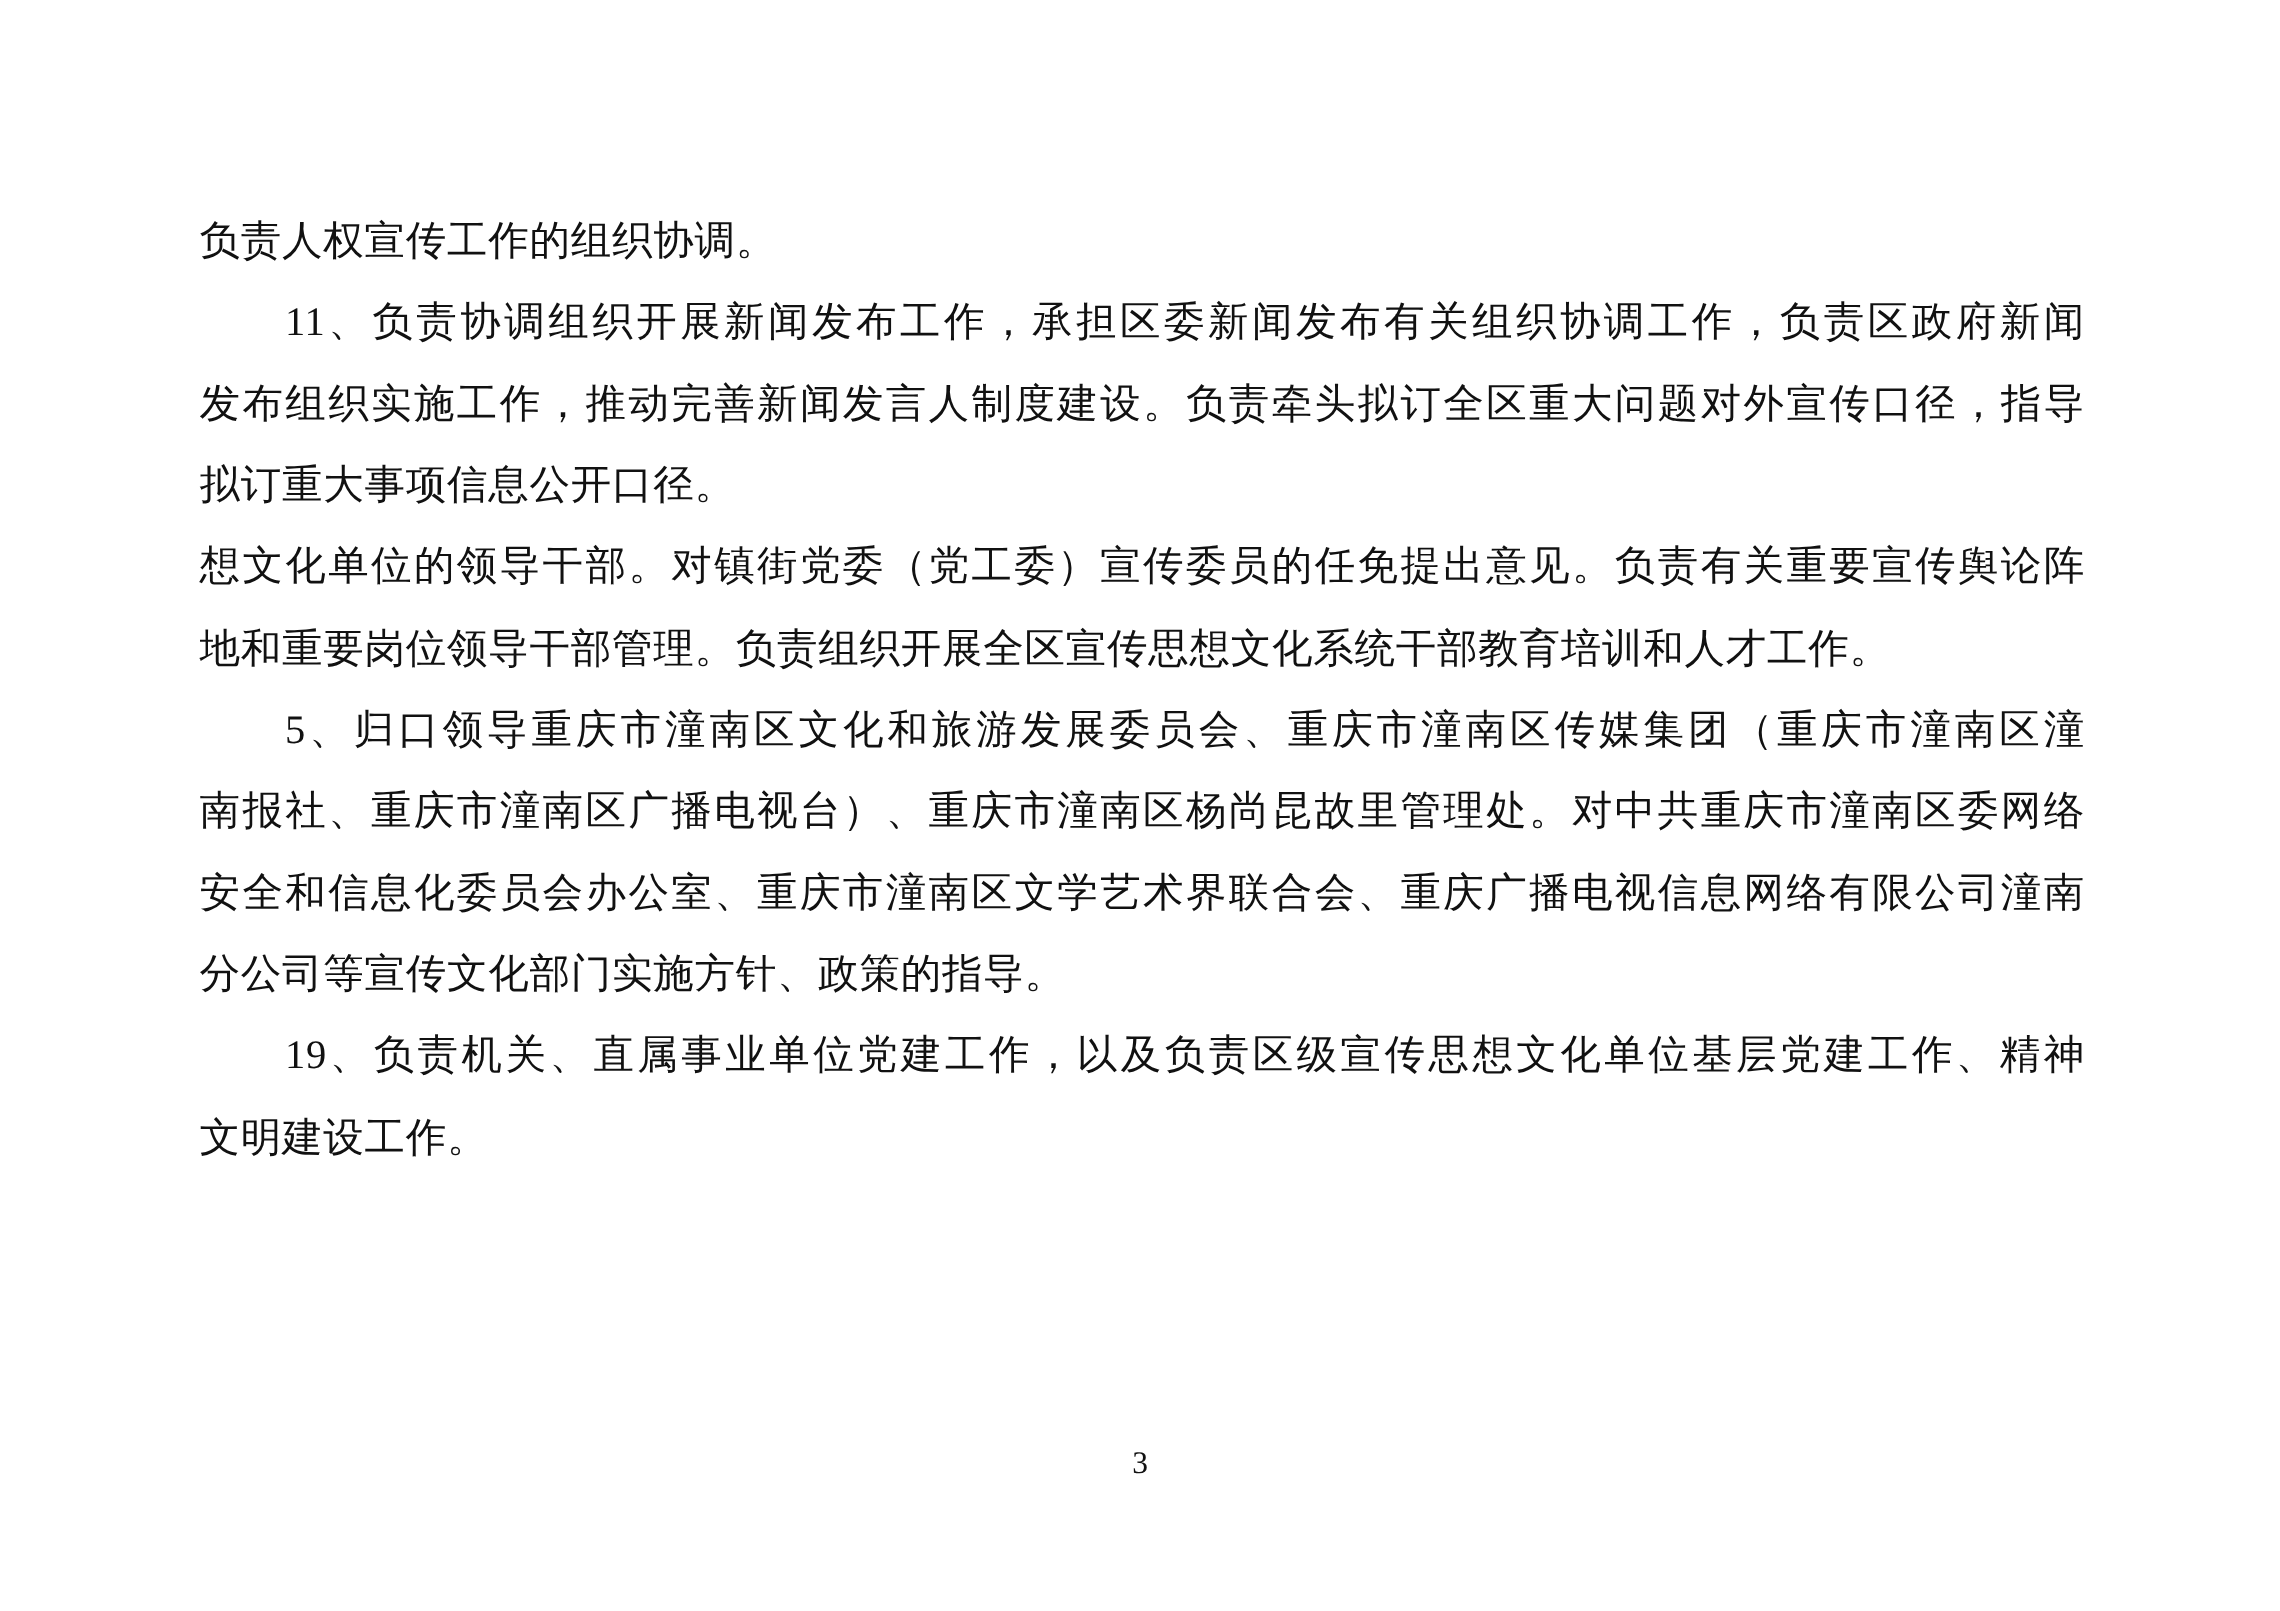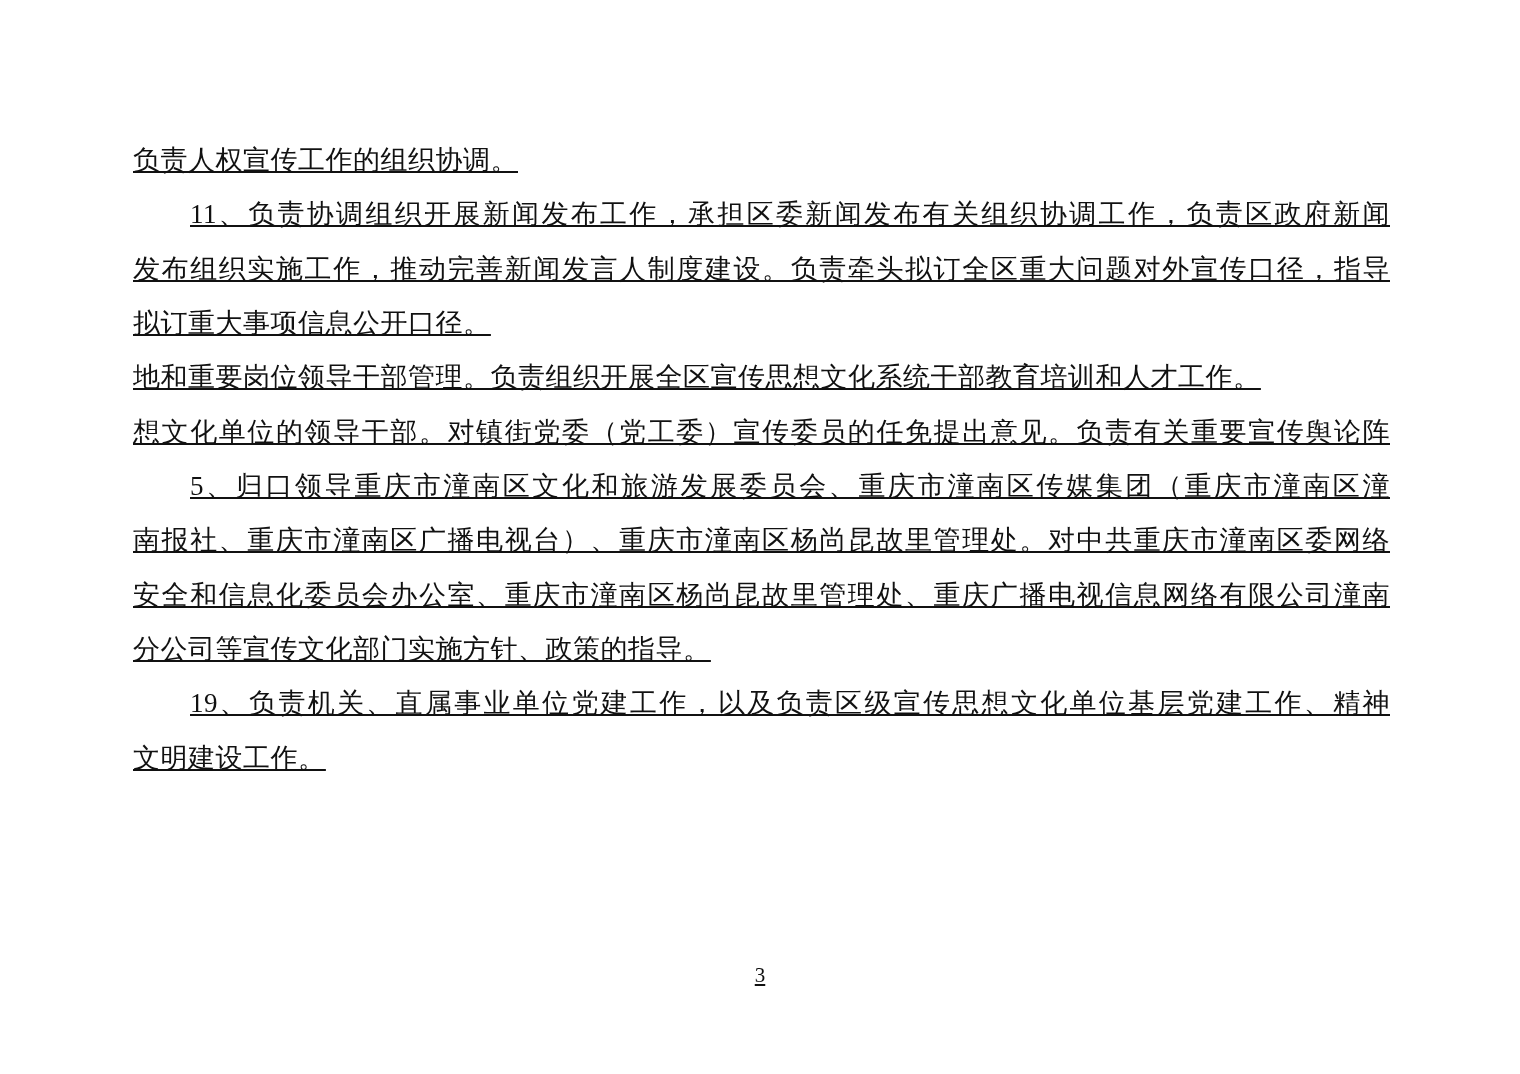--- a/index.html
+++ b/index.html
@@ -1,15 +1,15 @@
 <!DOCTYPE html>
 <html><head>
 <meta charset="utf-8">
 <style>
-  * { margin: 0; padding: 0; box-sizing: border-box; text-decoration: underline; }
+  * { margin: 0; padding: 0; box-sizing: border-box; }
   html, body { background: #ffffff; }
   .page {
     position: relative;
     width: 1520px;
     height: 1074px;
     background: #ffffff;
     overflow: hidden;
     font-family: "Liberation Serif", "DejaVu Serif", serif;
     color: #111111;
   }
@@ -61,28 +61,28 @@
     <div class="para">
       <span class="ln ind">11、负责协调组织开展新闻发布工作，承担区委新闻发布有关组织协调工作，负责区政府新闻</span>
       <span class="ln">发布组织实施工作，推动完善新闻发言人制度建设。负责牵头拟订全区重大问题对外宣传口径，指导</span>
       <span class="ln end">拟订重大事项信息公开口径。</span>
     </div>
 
     <div class="para">
     </div>
 
     <div class="para">
+      <span class="ln">想文化单位的领导干部。对镇街党委（党工委）宣传委员的任免提出意见。负责有关重要宣传舆论阵</span>
       <span class="ln end">地和重要岗位领导干部管理。负责组织开展全区宣传思想文化系统干部教育培训和人才工作。</span>
-      <span class="ln">想文化单位的领导干部。对镇街党委（党工委）宣传委员的任免提出意见。负责有关重要宣传舆论阵</span>
     </div>
 
     <div class="para">
       <span class="ln ind">5、归口领导重庆市潼南区文化和旅游发展委员会、重庆市潼南区传媒集团（重庆市潼南区潼</span>
       <span class="ln">南报社、重庆市潼南区广播电视台）、重庆市潼南区杨尚昆故里管理处。对中共重庆市潼南区委网络</span>
-      <span class="ln">安全和信息化委员会办公室、重庆市潼南区杨尚昆故里管理处、重庆广播电视信息网络有限公司潼南</span>
+      <span class="ln">安全和信息化委员会办公室、重庆市潼南区文学艺术界联合会、重庆广播电视信息网络有限公司潼南</span>
       <span class="ln end">分公司等宣传文化部门实施方针、政策的指导。</span>
     </div>
 
     <div class="para">
       <span class="ln ind">19、负责机关、直属事业单位党建工作，以及负责区级宣传思想文化单位基层党建工作、精神</span>
       <span class="ln end">文明建设工作。</span>
     </div>
 
   </div>
 

